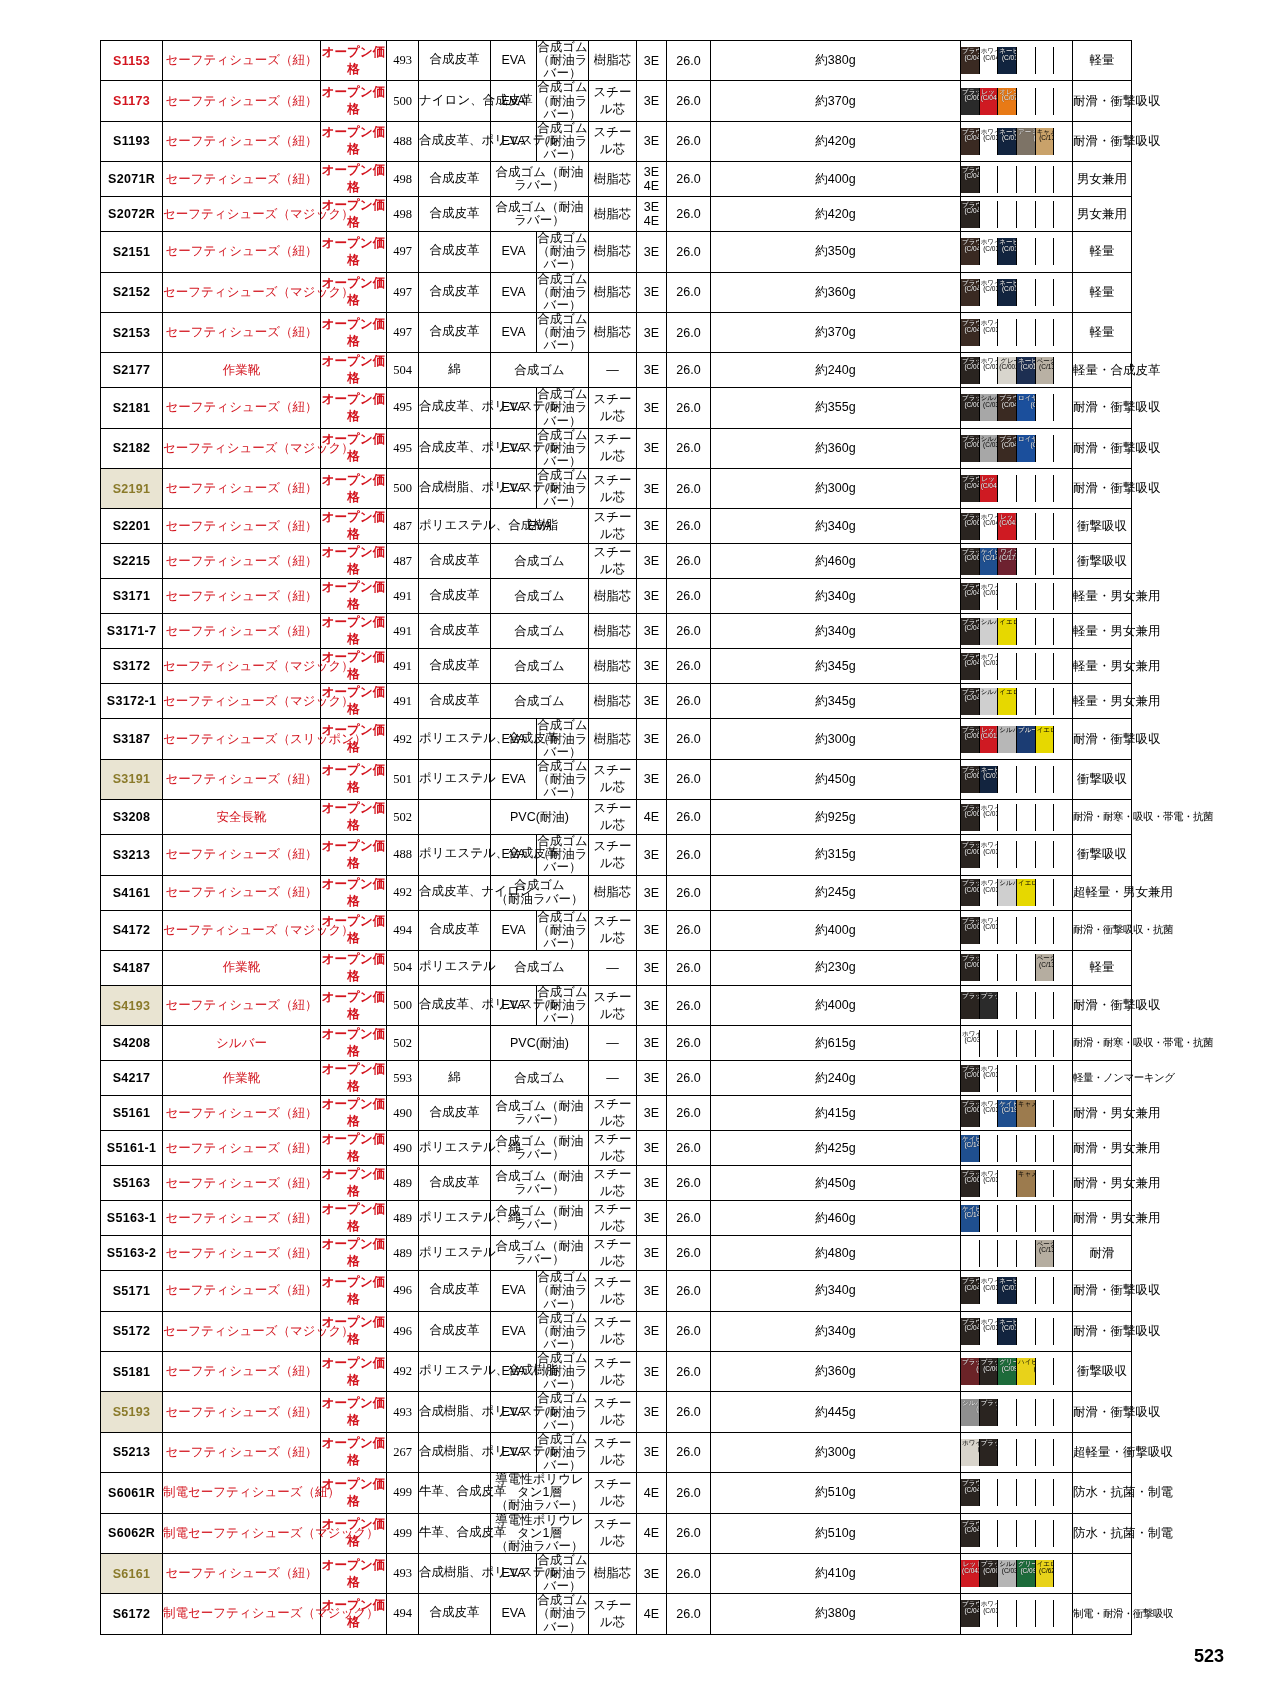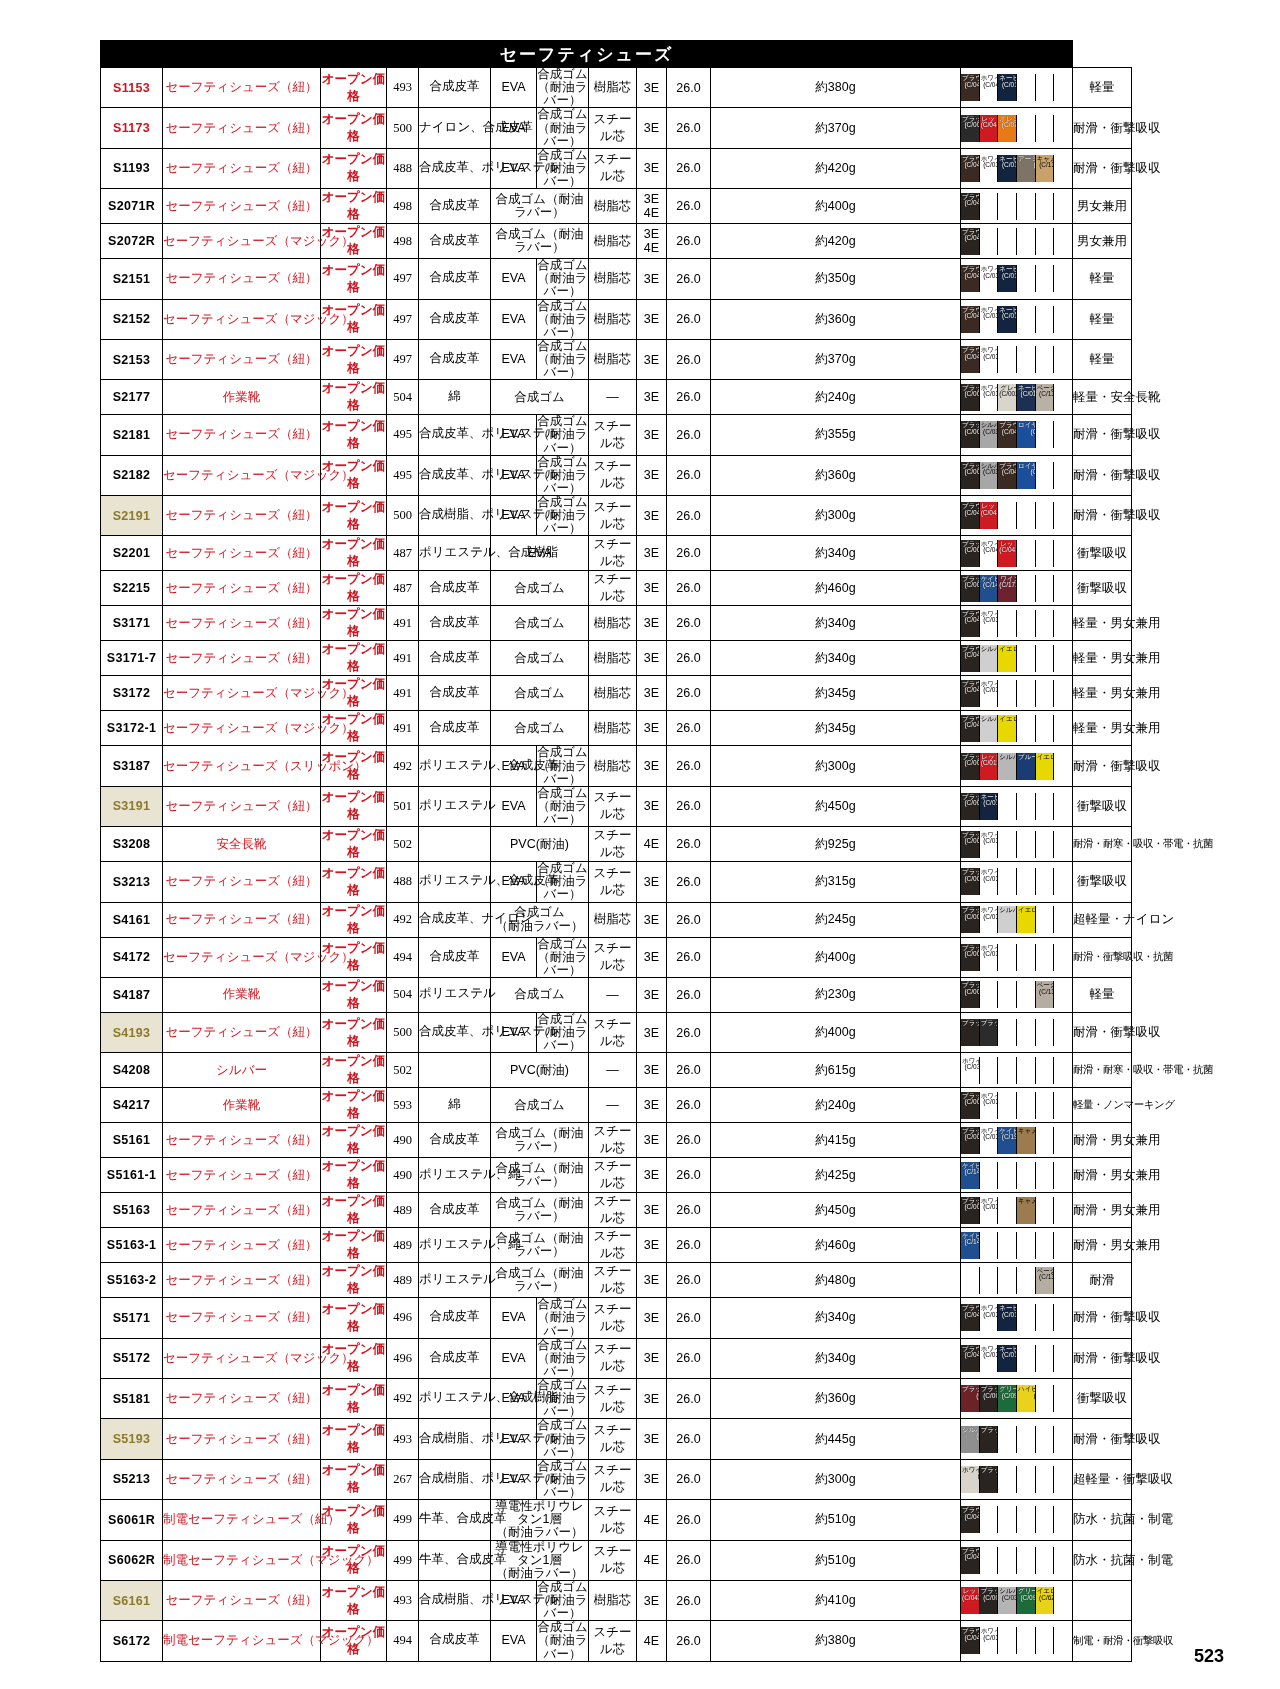--- a/index.html
+++ b/index.html
@@ -45,23 +45,20 @@
       <col style="width:72px">
         <col style="width:46px">
         <col style="width:52px">
         <col style="width:48px">
       <col style="width:30px">
         <col style="width:44px">
         <col style="width:250px">
         <col style="width:112px">
     </colgroup>
     <tbody id="tbody">
-      <tr class="title-row">
-        <td colspan="12">セーフティシューズ</td>
-      </tr>
     <tr class="r">
           <td class="code red">S1153</td>
           <td class="name">セーフティシューズ（紐）</td>
           <td class="price">オープン価格</td>
           <td class="pg">493</td>
           <td class="mat">合成皮革</td>
           <td class="mat2">EVA</td>
           <td class="mat2">合成ゴム<br>（耐油ラバー）</td>
           <td class="tiny">樹脂芯</td>
           <td class="tiny">3E</td>
@@ -311,21 +308,21 @@
               </div>
               <div class="sw" style="background: rgb(29, 47, 82);">
                 <span class="lbl">ネービー<br>(C/011)</span>
               </div>
               <div class="sw" style="background: rgb(185, 177, 164);">
                 <span class="lbl dark">ベージュ<br>(C/130)</span>
               </div>
               <div class="sw empty"></div>
             </div>
           </td>
-          <td class="feat">軽量・安全長靴</td>
+          <td class="feat">軽量・合成皮革</td>
         </tr>
         <tr class="r">
           <td class="code">S2181</td>
           <td class="name">セーフティシューズ（紐）</td>
           <td class="price">オープン価格</td>
           <td class="pg">495</td>
           <td class="mat">合成皮革、ポリエステル</td>
           <td class="mat2">EVA</td>
           <td class="mat2">合成ゴム<br>（耐油ラバー）</td>
           <td class="tiny">スチール芯</td>
@@ -721,21 +718,21 @@
               <div class="sw" style="background: rgb(207, 207, 207);">
                 <span class="lbl dark">シルバーメタリック</span>
               </div>
               <div class="sw" style="background: rgb(230, 216, 0);">
                 <span class="lbl dark">イエローメタリック</span>
               </div>
               <div class="sw empty"></div>
               <div class="sw empty"></div>
             </div>
           </td>
-          <td class="feat">超軽量・ナイロン</td>
+          <td class="feat">超軽量・男女兼用</td>
         </tr>
         <tr class="r">
           <td class="code">S4172</td>
           <td class="name">セーフティシューズ（マジック）</td>
           <td class="price">オープン価格</td>
           <td class="pg">494</td>
           <td class="mat">合成皮革</td>
           <td class="mat2">EVA</td>
           <td class="mat2">合成ゴム<br>（耐油ラバー）</td>
           <td class="tiny">スチール芯</td>

